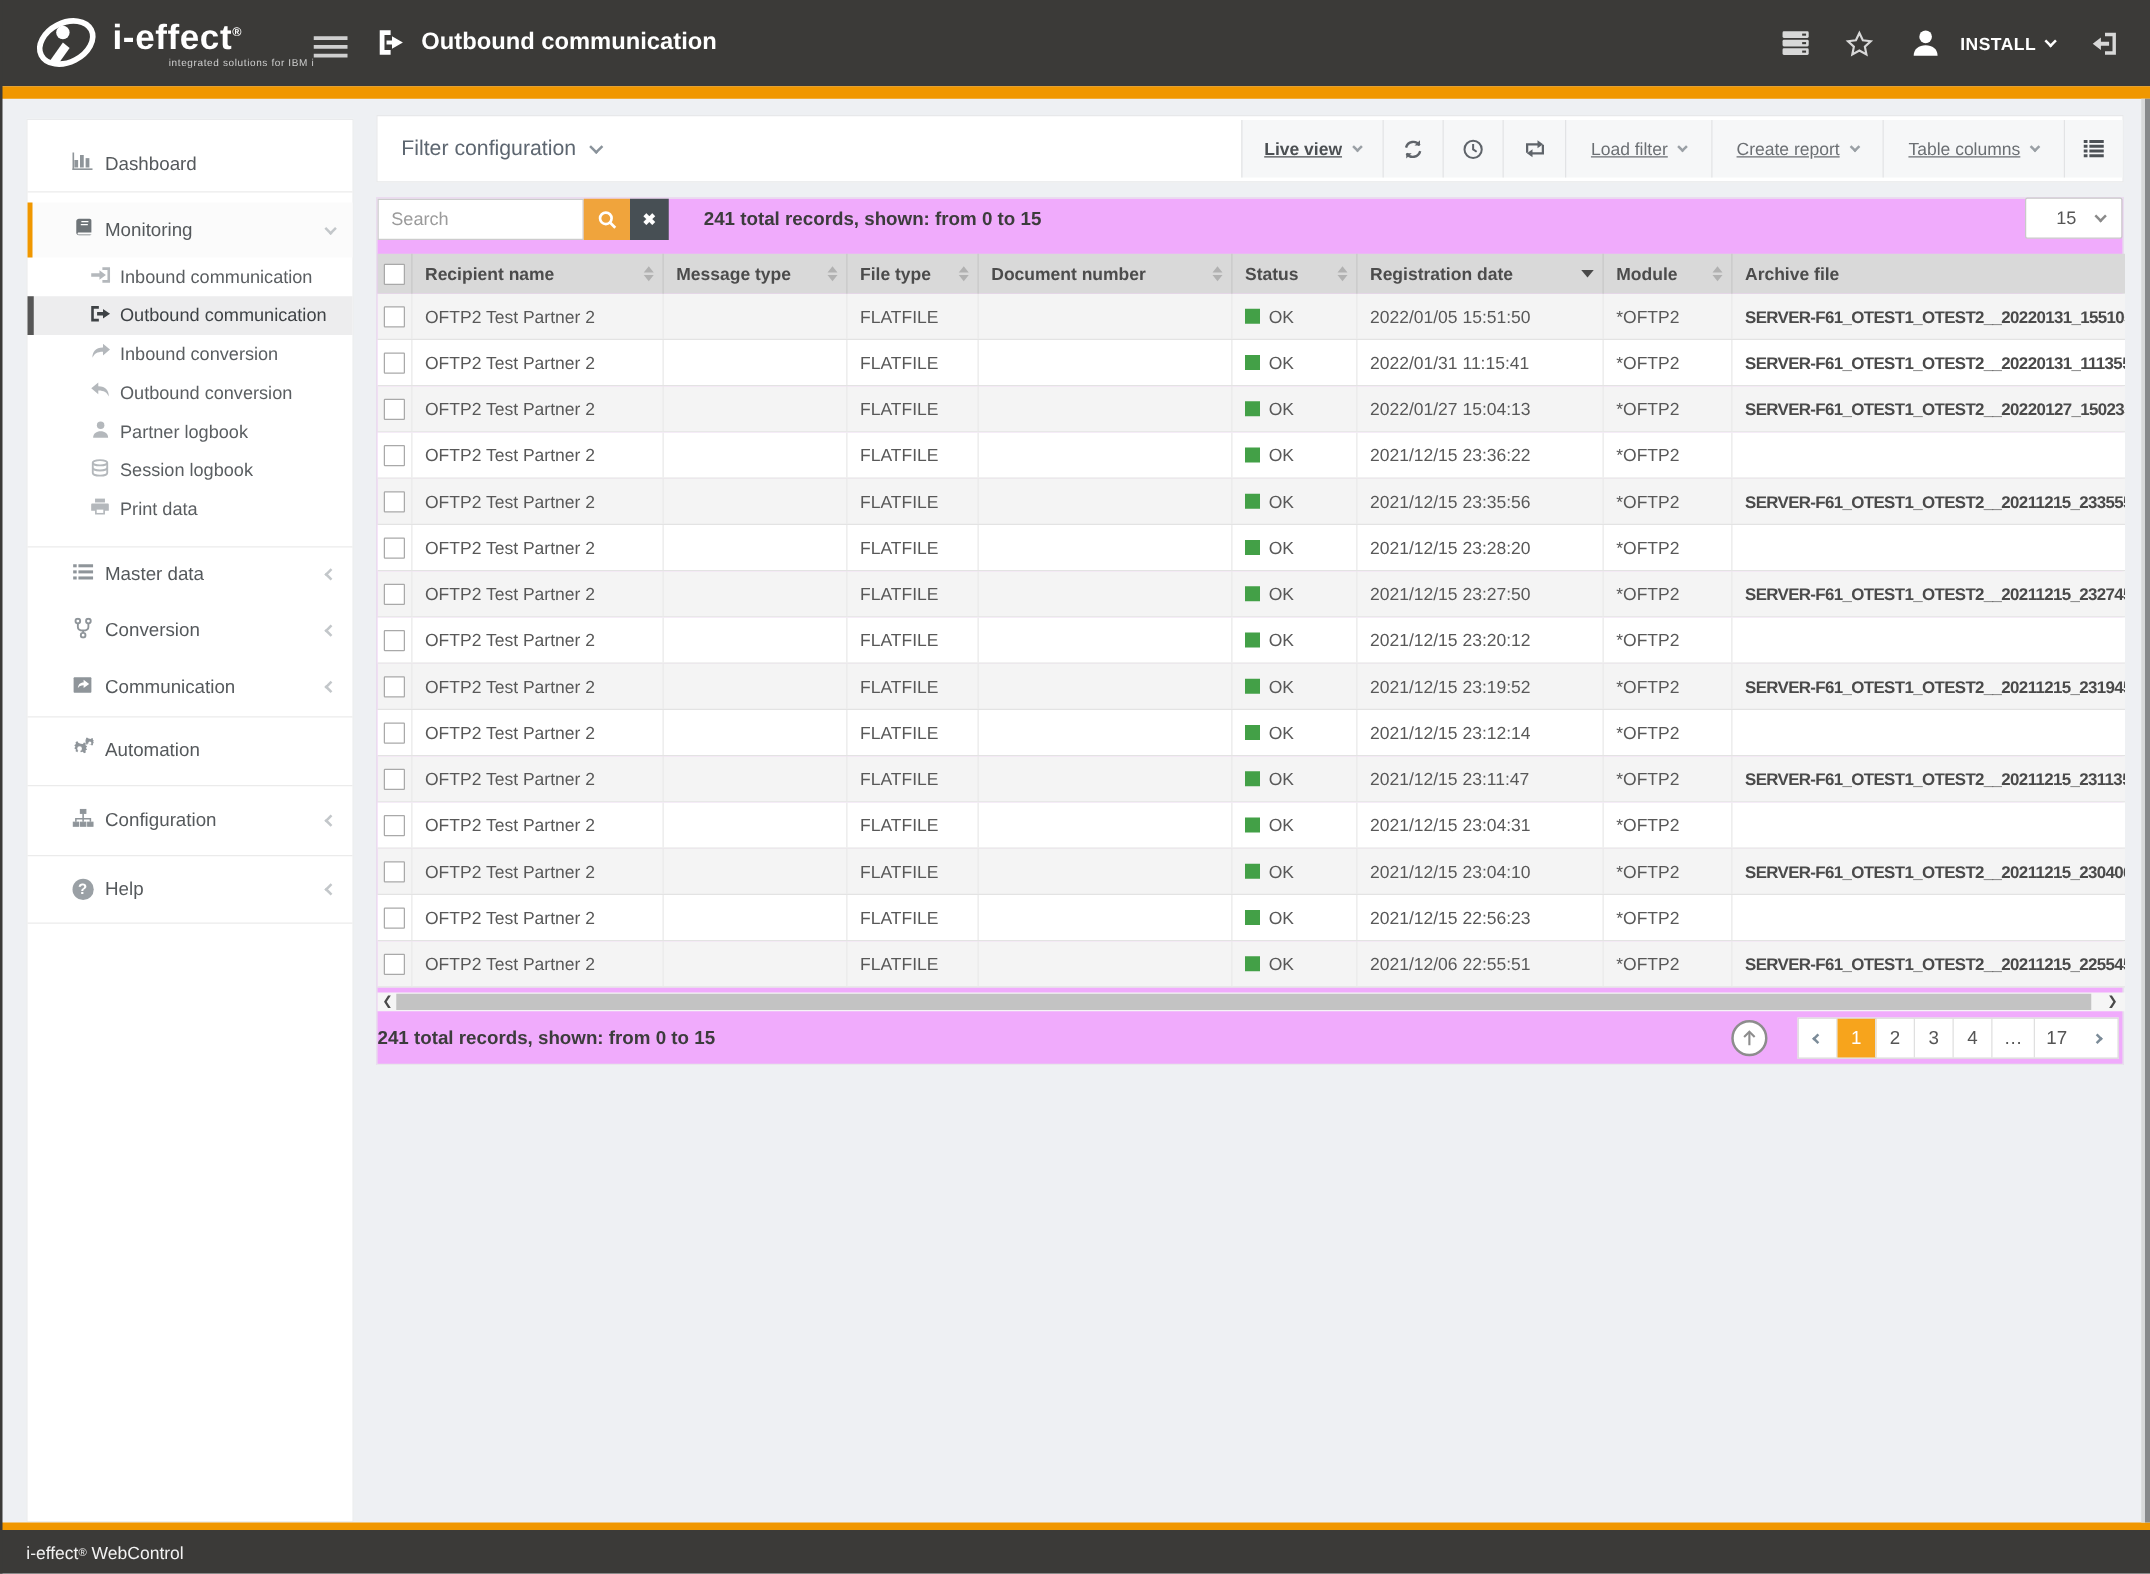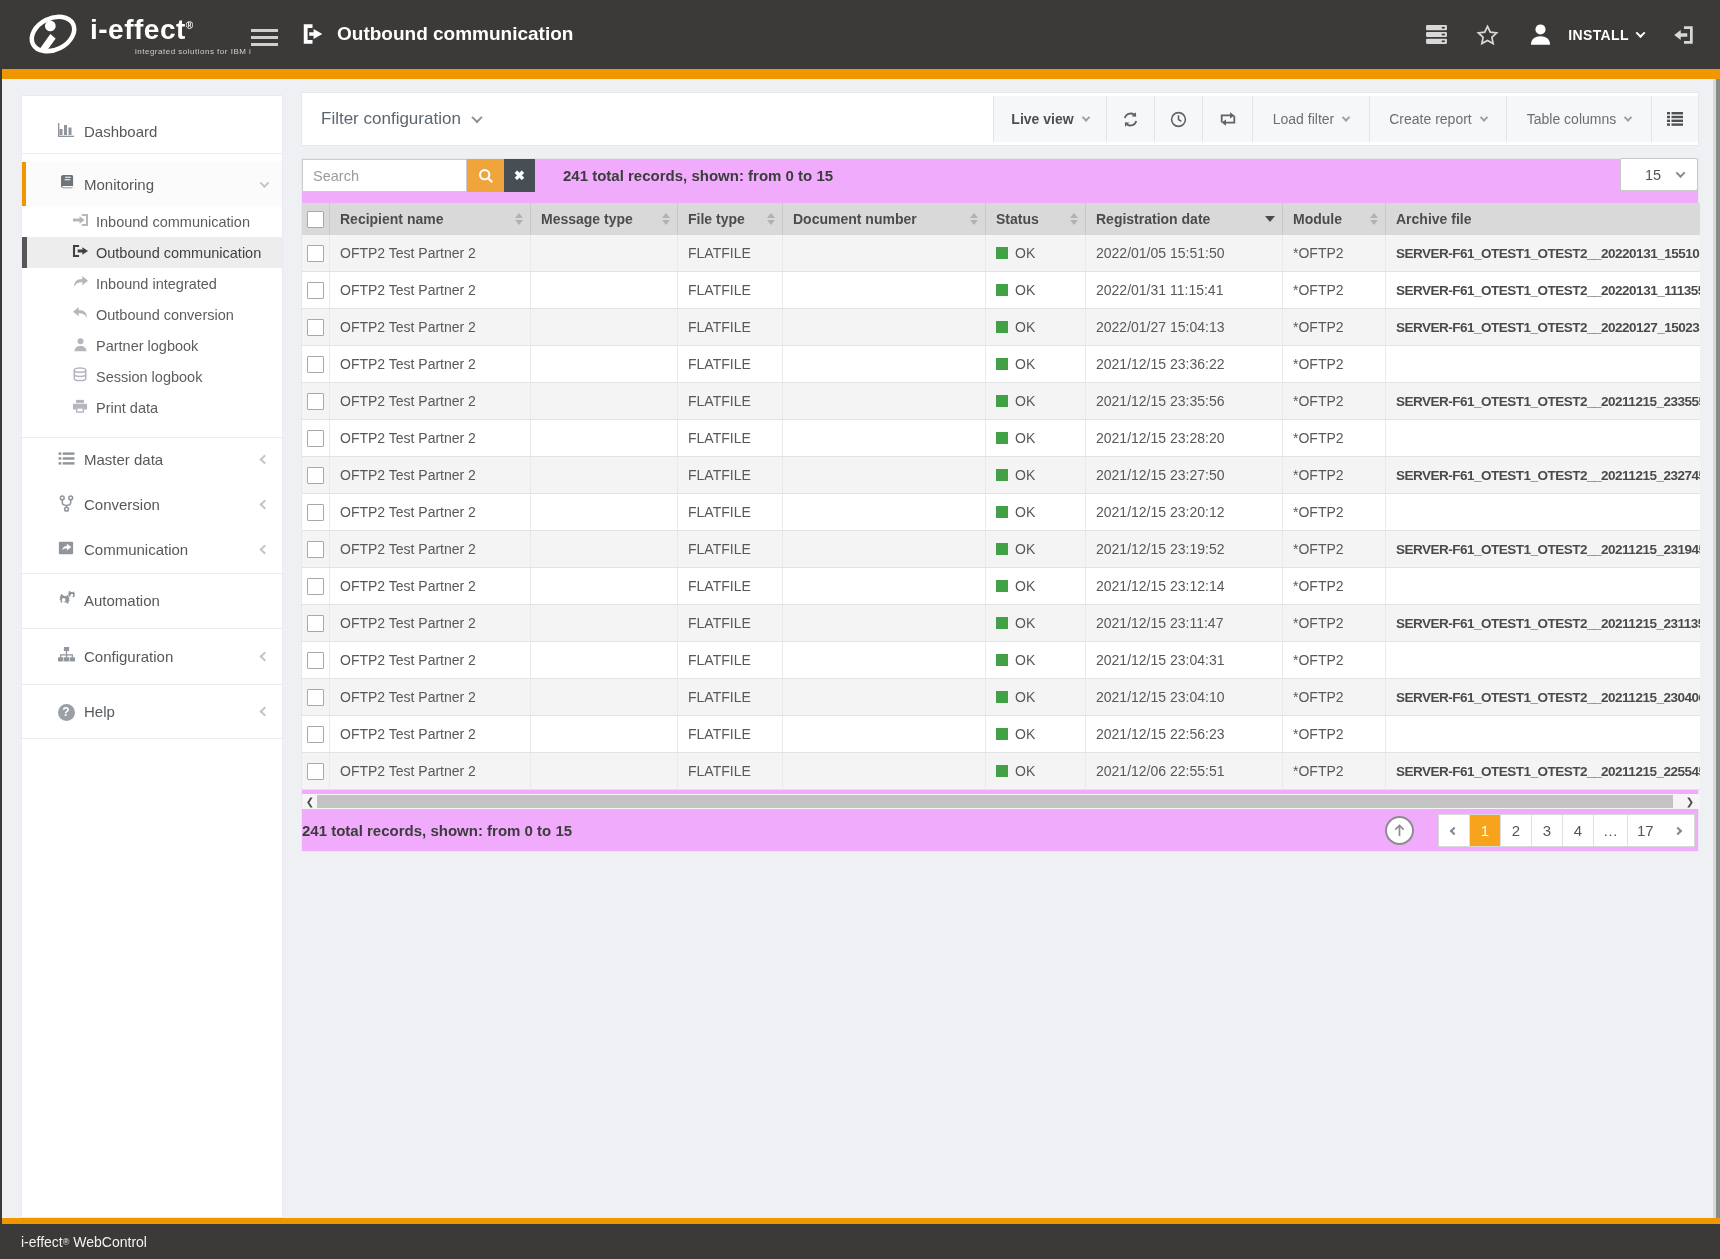--- a/index.html
+++ b/index.html
@@ -42,21 +42,21 @@
   .sub-item.active .icon { color:#3e4245; }
   .sub-item.active::before { content:""; position:absolute; left:0; top:0; width:5px; height:100%; background:#565656; }
   #mon-item { background:#fbfbfb; }
   #mon-item::before { content:""; position:absolute; left:0; top:0; width:4px; height:100%; background:#f09700; }
 
   
   #filter-card { left:301px; top:92px; width:1398px; height:54px; background:#fff; border:1px solid #e7e8ea; }
   #filter-label { position:absolute; left:19px; top:0; height:52px; display:flex; align-items:center; gap:12px; font-size:17px; color:#5d6670; cursor:pointer; }
   #filter-label .ch { width:8px; height:8px; color:#8a939b; }
   #toolbar { position:absolute; right:0; top:3px; height:46px; display:flex; }
-  .tb-cell { height:100%; border-left:1px solid #e2e3e5; background:#f6f7f8; display:flex; align-items:center; justify-content:center; gap:9px; font-size:14px; color:#6b6f73; cursor:pointer; }
+  .tb-cell { height:100%; border-left:1px solid #e2e3e5; background:#f6f7f8; display:flex; align-items:center; justify-content:center; gap:9px; font-size:14px; color:#6b6f73; cursor:pointer;text-decoration:underline; }
   .tb-cell .ch { color:#9aa0a5; width:6px; height:6px; }
   .tb-cell.strong { font-weight:bold; color:#4b4f52; }
 
   
   #main-card { left:301px; top:158px; width:1398px; height:694px; background:#f0abfc; border:1px solid #e7e8ea; }
   #search-input { position:absolute; left:0; top:0; width:165px; height:33px; border:1px solid #cccccc; padding:0 10px; font-size:14.5px; color:#555; font-family:"Liberation Sans",sans-serif; outline:none; }
   #search-input::placeholder { color:#9b9b9b; }
   #search-btn { position:absolute; left:165px; top:0; width:37px; height:33px; background:#f0a43c; border:none; display:flex; align-items:center; justify-content:center; cursor:pointer; }
   #clear-btn { position:absolute; left:202px; top:0; width:31px; height:33px; background:#474f54; border:none; display:flex; align-items:center; justify-content:center; cursor:pointer; color:#fff; font-size:13px; font-weight:bold; }
   #records-summary-top { position:absolute; left:261px; top:0; height:33px; line-height:33px; font-size:15px; font-weight:bold; color:#3c3c3c; }
@@ -212,21 +212,21 @@
         </svg>
     </span>
     <span class="lbl">Outbound communication</span>
   </div>
   <div class="sub-item" style="top:172px">
     <span class="icon">
       <svg width="17" height="15" viewBox="0 0 18 16" fill="currentColor">
           <path d="M11 1l6 5-6 5V7.8C6 7.8 3.5 9.5 2 13 2 8 4.5 4.3 11 4.3z"></path>
         </svg>
     </span>
-    <span class="lbl">Inbound integrated</span>
+    <span class="lbl">Inbound conversion</span>
   </div>
   <div class="sub-item" style="top:203px">
     <span class="icon">
       <svg width="17" height="15" viewBox="0 0 18 16" fill="currentColor">
           <path d="M7 1L1 6l6 5V7.8c5 0 7.5 1.7 9 5.2 0-5-2.5-8.7-9-8.7z"></path>
         </svg>
     </span>
     <span class="lbl">Outbound conversion</span>
   </div>
   <div class="sub-item" style="top:234px">

